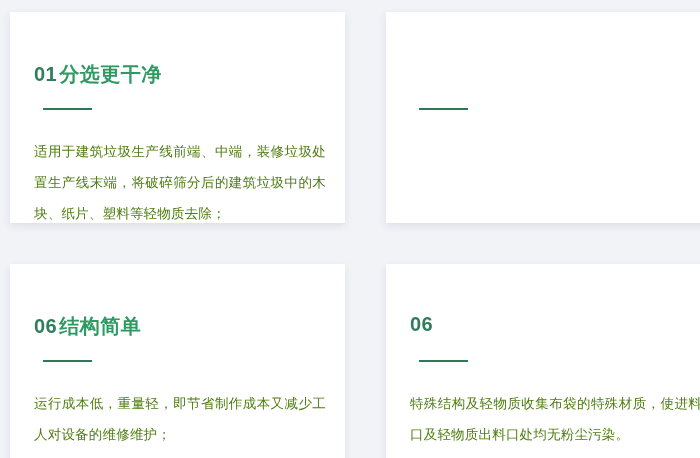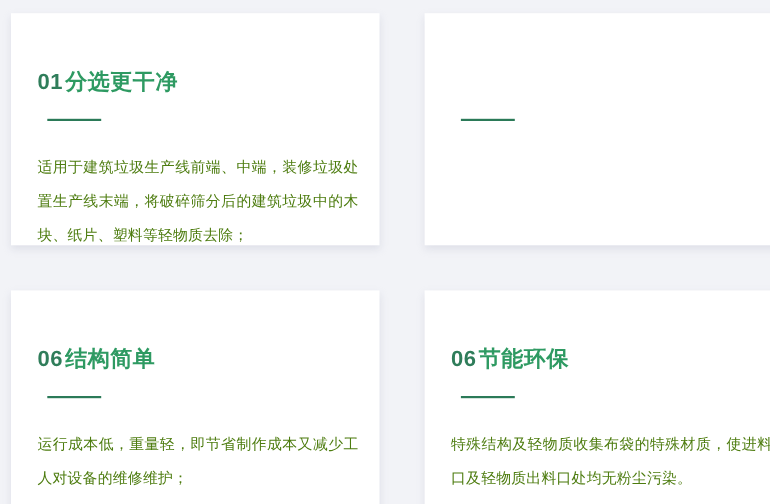--- a/index.html
+++ b/index.html
@@ -105,19 +105,18 @@
       <span class="card-index">06</span>
       <span class="card-title">结构简单</span>
     </div>
     <div class="card-divider"></div>
     <p class="card-body">运行成本低，重量轻，即节省制作成本又减少工人对设备的维修维护；</p>
   </div>
 
   <div class="feature-card">
     <div class="card-heading">
       <span class="card-index">06</span>
-      <span class="card-title">节能环保</span>
     </div>
     <div class="card-divider"></div>
     <p class="card-body">特殊结构及轻物质收集布袋的特殊材质，使进料口及轻物质出料口处均无粉尘污染。</p>
   </div>
 
 </div>
 
 </body></html>

